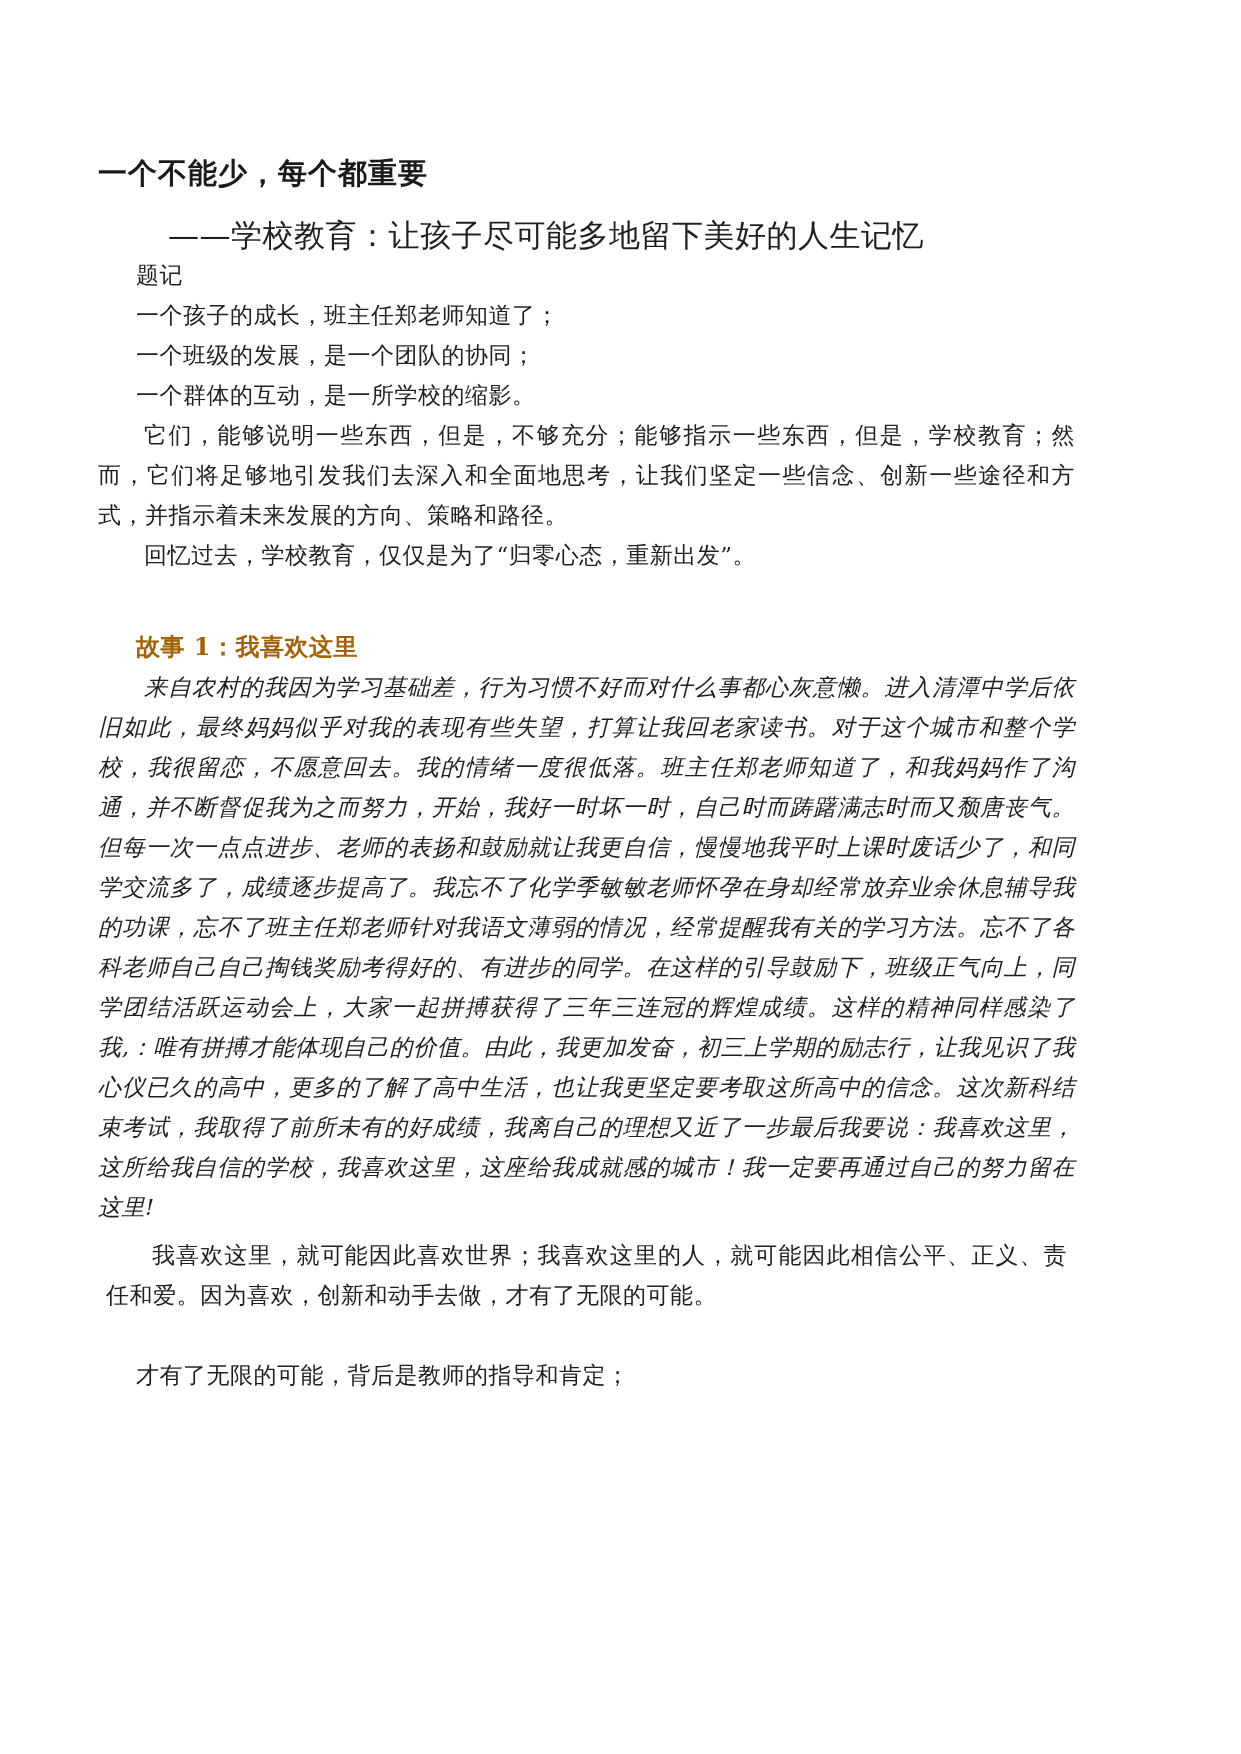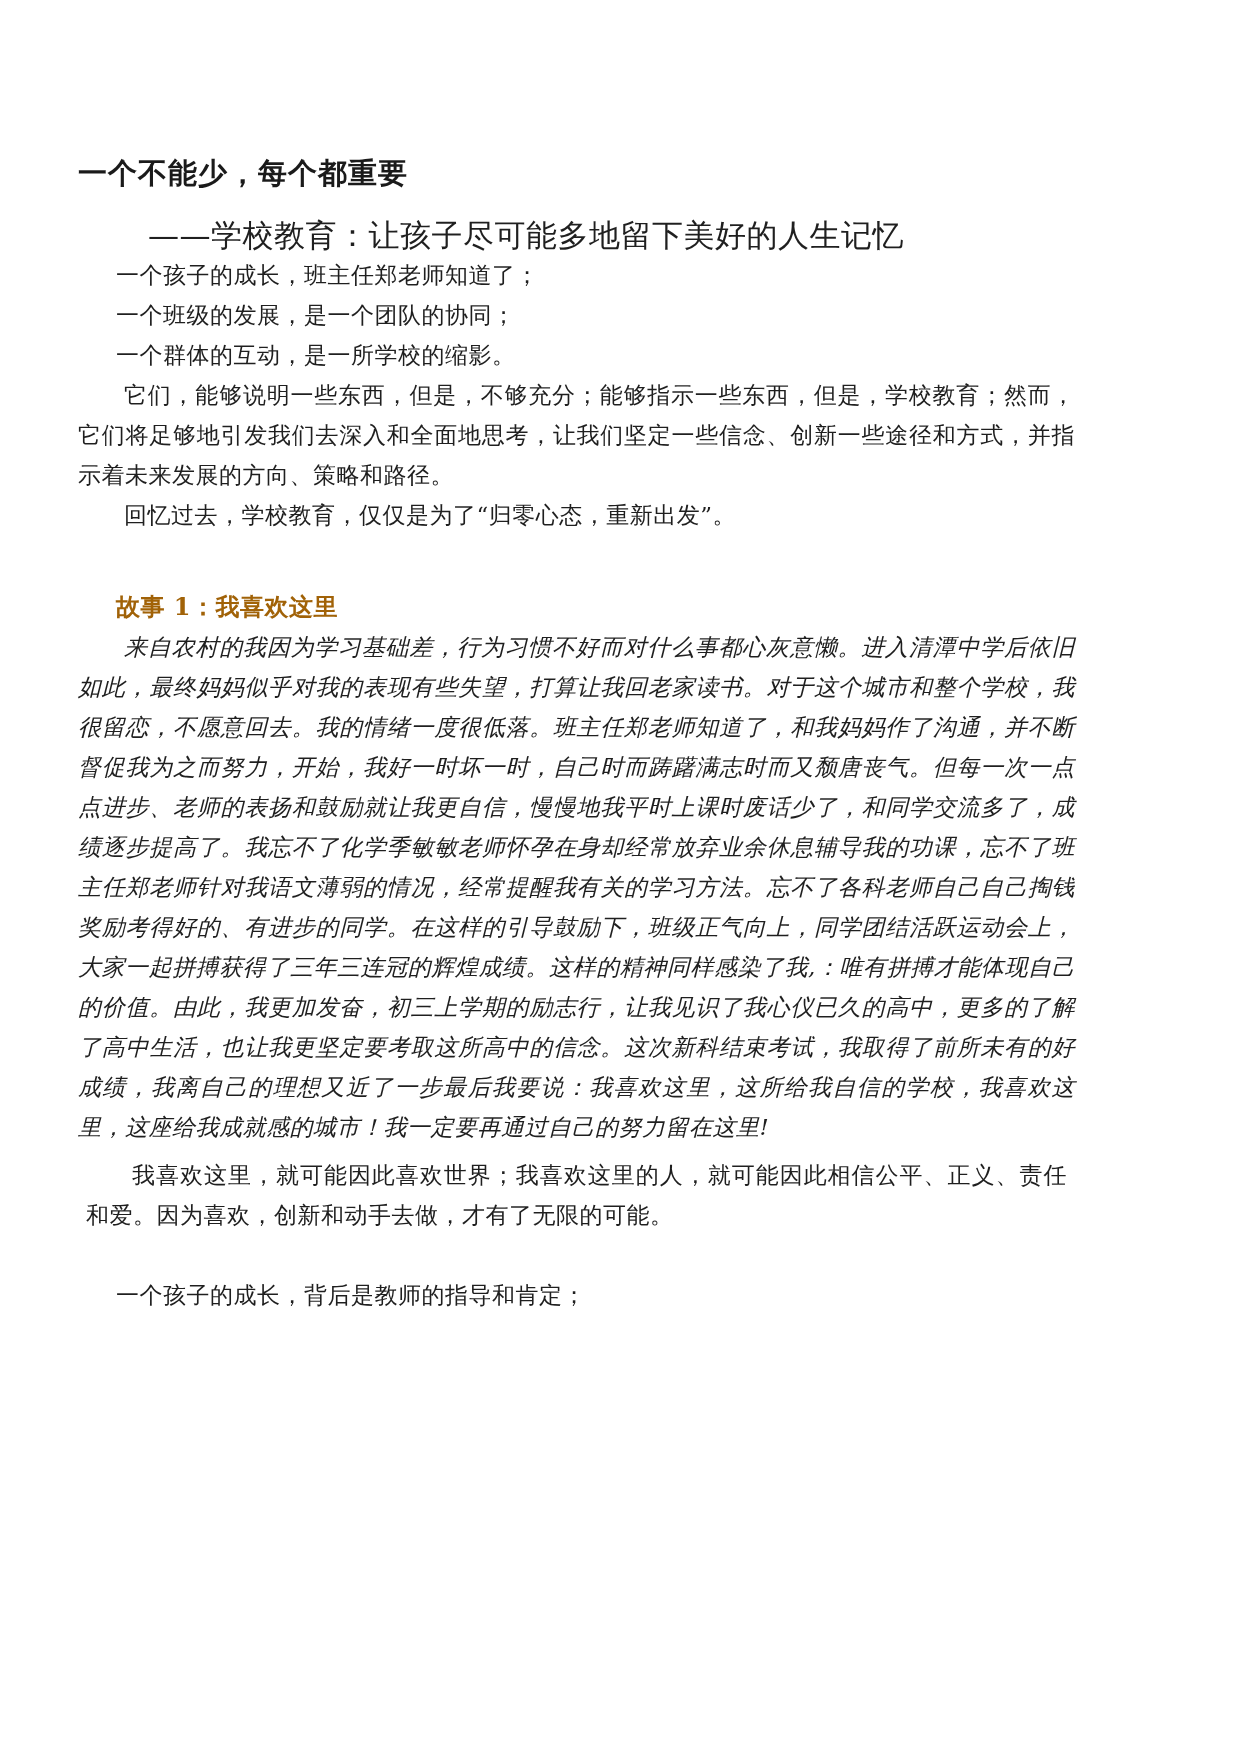--- a/index.html
+++ b/index.html
@@ -7,21 +7,21 @@
     padding: 0;
     background: #ffffff;
   }
   .page {
     position: relative;
     width: 1241px;
     height: 1754px;
     margin: 0 auto;
     background: #ffffff;
     box-sizing: border-box;
-    padding: 155px 166px 0 78px;
+    padding: 155px 166px 0 98px;
     overflow: hidden;
     color: #1f1f1f;
     font-family: "DejaVu Serif", "Liberation Serif", serif;
   }
   .doc-title {
     margin: 0 0 24px 0;
     font-family: "DejaVu Sans", "Liberation Sans", sans-serif;
     font-weight: bold;
     font-size: 29px;
     line-height: 1.25;
@@ -87,29 +87,30 @@
 </style>
 </head>
 <body>
 
 <div class="page">
 
   <h1 class="doc-title">一个不能少，每个都重要</h1>
 
   <p class="subtitle">——学校教育：让孩子尽可能多地留下美好的人生记忆</p>
 
+  <p class="epigraph-label">题记</p>
 
   <p class="epigraph-line">一个孩子的成长，班主任郑老师知道了；</p>
   <p class="epigraph-line">一个班级的发展，是一个团队的协同；</p>
   <p class="epigraph-line">一个群体的互动，是一所学校的缩影。</p>
 
   <p class="para">它们，能够说明一些东西，但是，不够充分；能够指示一些东西，但是，学校教育；然而，它们将足够地引发我们去深入和全面地思考，让我们坚定一些信念、创新一些途径和方式，并指示着未来发展的方向、策略和路径。</p>
   <p class="para">回忆过去，学校教育，仅仅是为了“归零心态，重新出发”。</p>
 
   <h2 class="story-heading">故事 1：我喜欢这里</h2>
 
   <p class="story-narrative">来自农村的我因为学习基础差，行为习惯不好而对什么事都心灰意懒。进入清潭中学后依旧如此，最终妈妈似乎对我的表现有些失望，打算让我回老家读书。对于这个城市和整个学校，我很留恋，不愿意回去。我的情绪一度很低落。班主任郑老师知道了，和我妈妈作了沟通，并不断督促我为之而努力，开始，我好一时坏一时，自己时而踌躇满志时而又颓唐丧气。但每一次一点点进步、老师的表扬和鼓励就让我更自信，慢慢地我平时上课时废话少了，和同学交流多了，成绩逐步提高了。我忘不了化学季敏敏老师怀孕在身却经常放弃业余休息辅导我的功课，忘不了班主任郑老师针对我语文薄弱的情况，经常提醒我有关的学习方法。忘不了各科老师自己自己掏钱奖励考得好的、有进步的同学。在这样的引导鼓励下，班级正气向上，同学团结活跃运动会上，大家一起拼搏获得了三年三连冠的辉煌成绩。这样的精神同样感染了我,：唯有拼搏才能体现自己的价值。由此，我更加发奋，初三上学期的励志行，让我见识了我心仪已久的高中，更多的了解了高中生活，也让我更坚定要考取这所高中的信念。这次新科结束考试，我取得了前所未有的好成绩，我离自己的理想又近了一步最后我要说：我喜欢这里，这所给我自信的学校，我喜欢这里，这座给我成就感的城市！我一定要再通过自己的努力留在这里!</p>
 
   <p class="reflection">我喜欢这里，就可能因此喜欢世界；我喜欢这里的人，就可能因此相信公平、正义、责任和爱。因为喜欢，创新和动手去做，才有了无限的可能。</p>
 
-  <p class="takeaway">一个孩子的成长，背后是教师的指导和肯定；</p>
+  <p class="takeaway">才有了无限的可能，背后是教师的指导和肯定；</p>
 
 </div>
 
 </body></html>

